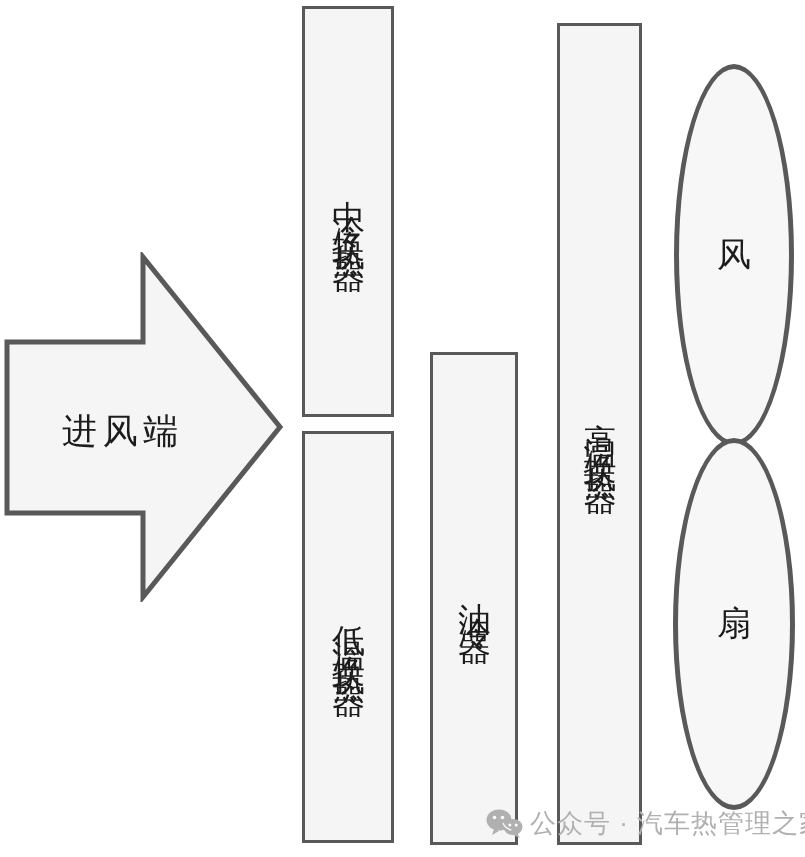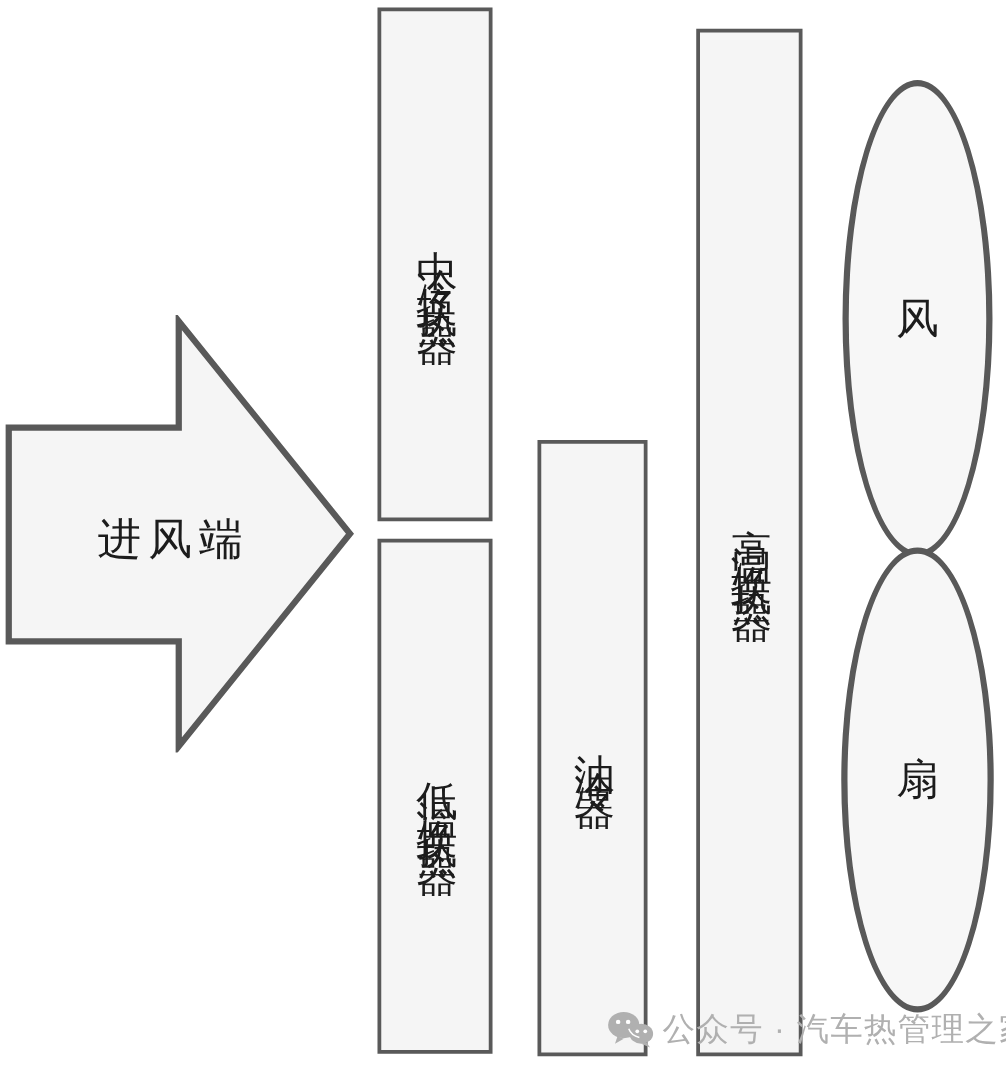--- a/index.html
+++ b/index.html
@@ -18,21 +18,21 @@
   .arrow-wrap {
     position: absolute;
     left: 4px;
     top: 252px;
     width: 282px;
     height: 350px;
   }
   .arrow-wrap svg { display: block; }
   .arrow-label {
     position: absolute;
-    left: 20px;
+    left: 4px;
     top: 408px;
     width: 238px;
     text-align: center;
     font-size: 35px;
     letter-spacing: 0.16em;
     color: #1c1c1c;
     white-space: nowrap;
   }
   .block {
     position: absolute;

